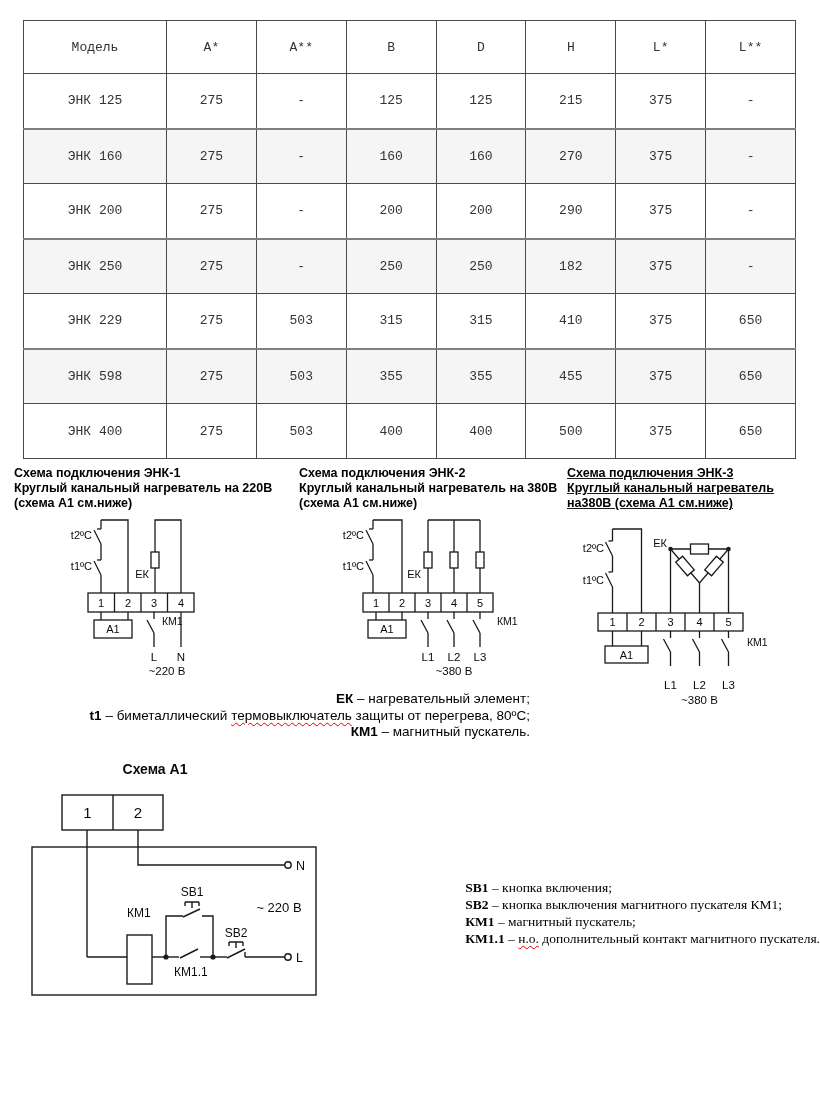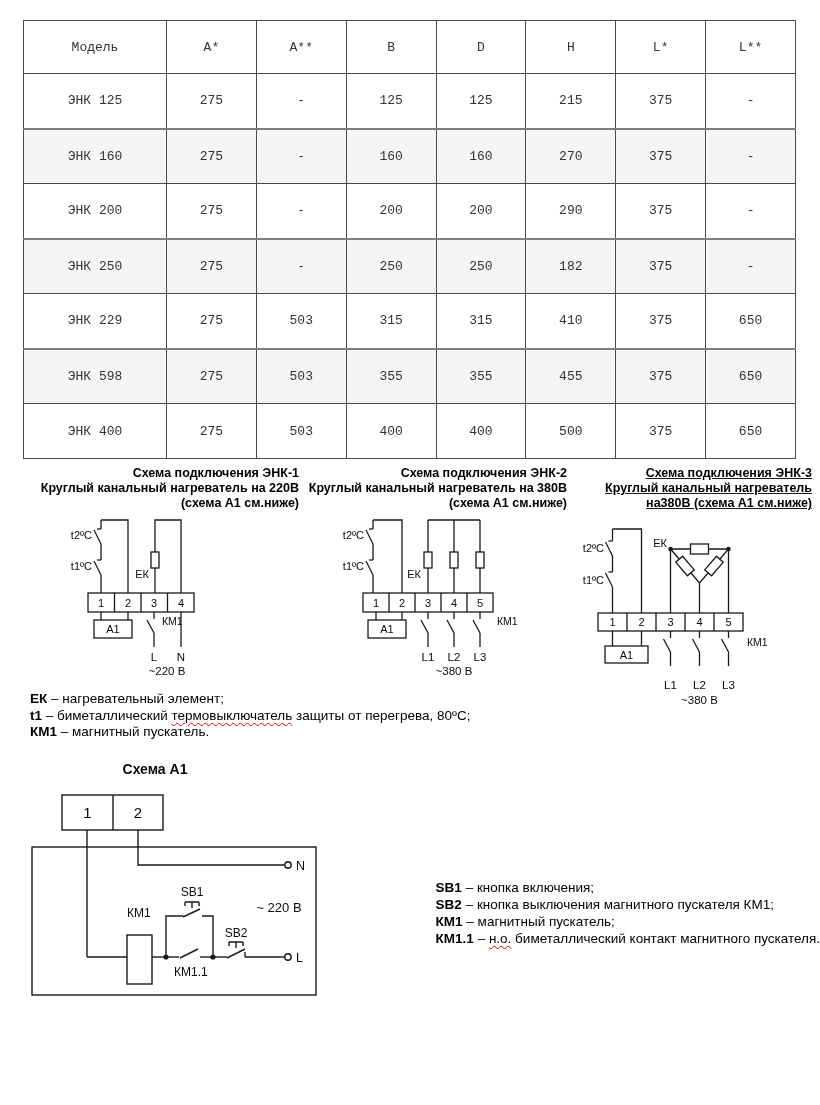--- a/index.html
+++ b/index.html
@@ -17,41 +17,41 @@
   table.spec th,table.spec td{
     border:1px solid #4a4a4a;font-weight:normal;text-align:center;padding:0;
   }
   table.spec thead tr{height:53px;}
   table.spec tbody tr{height:55px;}
   table.spec tbody tr.striped{background:#f5f5f5;}
   table.spec tbody tr.striped td{border-top:2px solid #7f7f7f;}
   col.c-model{width:143px;}
   
   .diagrams{display:flex;margin-top:7px;padding-left:14px;}
-  .diagram{text-align:right;}
+  .diagram{text-align:left;}
   .d1{width:285px;}.d2{width:268px;}.d3{width:245px;text-decoration:underline;}
   .dtitle{font-weight:bold;font-size:12.5px;line-height:15px;color:#000;}
   .diagram svg{display:block;margin:3px auto 0;}
   svg{font-family:"Liberation Sans","DejaVu Sans",sans-serif;}
   svg text{fill:#0a0a0a;stroke:none;}
   
   .legend{font-size:13.5px;line-height:16.5px;color:#000;}
-  .legend-heater{margin:-23px 0 16px 30px;width:500px;}
+  .legend-heater{margin:-23px 0 16px 30px;width:500px;text-align:right;}
   .legend .b{font-weight:bold;}
   .legend .sp{
     text-decoration-line:underline;
     text-decoration-style:wavy;
     text-decoration-color:#e00000;
     text-decoration-thickness:1px;
     text-underline-offset:2px;
   }
   
   .schema-row{display:flex;margin-top:14px;justify-content:space-between;}
   .schema-row svg{display:block;margin-left:20px;}
-  .legend-a1{margin-left:32px;padding-top:122px;line-height:17px;}
+  .legend-a1{margin-left:32px;padding-top:122px;line-height:17px;font-family:Liberation Serif, serif;}
 </style>
 </head>
 <body>
 
 <div class="page">
 
   <table class="spec">
     <colgroup>
         <col class="c-model">
         <col>
@@ -375,17 +375,17 @@
       <text x="107" y="160" font-size="12" text-anchor="start">КМ1</text>
       <text x="154" y="219" font-size="12" text-anchor="start">КМ1.1</text>
       <text x="172" y="139" font-size="12" text-anchor="middle">SB1</text>
       <text x="216" y="180" font-size="12" text-anchor="middle">SB2</text>
       <text x="259" y="155" font-size="13" text-anchor="middle">~ 220 В</text>
     </svg>
     <div class="legend legend-a1">
         <div><span class="b">SB1</span><span> – кнопка включения;</span></div>
         <div><span class="b">SB2</span><span> – кнопка выключения магнитного пускателя КМ1;</span></div>
         <div><span class="b">КМ1</span><span> – магнитный пускатель;</span></div>
-        <div><span class="b">КМ1.1</span><span> – </span><span class="sp">н.о.</span><span> биметаллический контакт магнитного пускателя.</span></div>
+        <div><span class="b">КМ1.1</span><span> – </span><span class="sp">н.о.</span><span> дополнительный контакт магнитного пускателя.</span></div>
       </div>
   </div>
 
 </div>
 
 </body></html>

